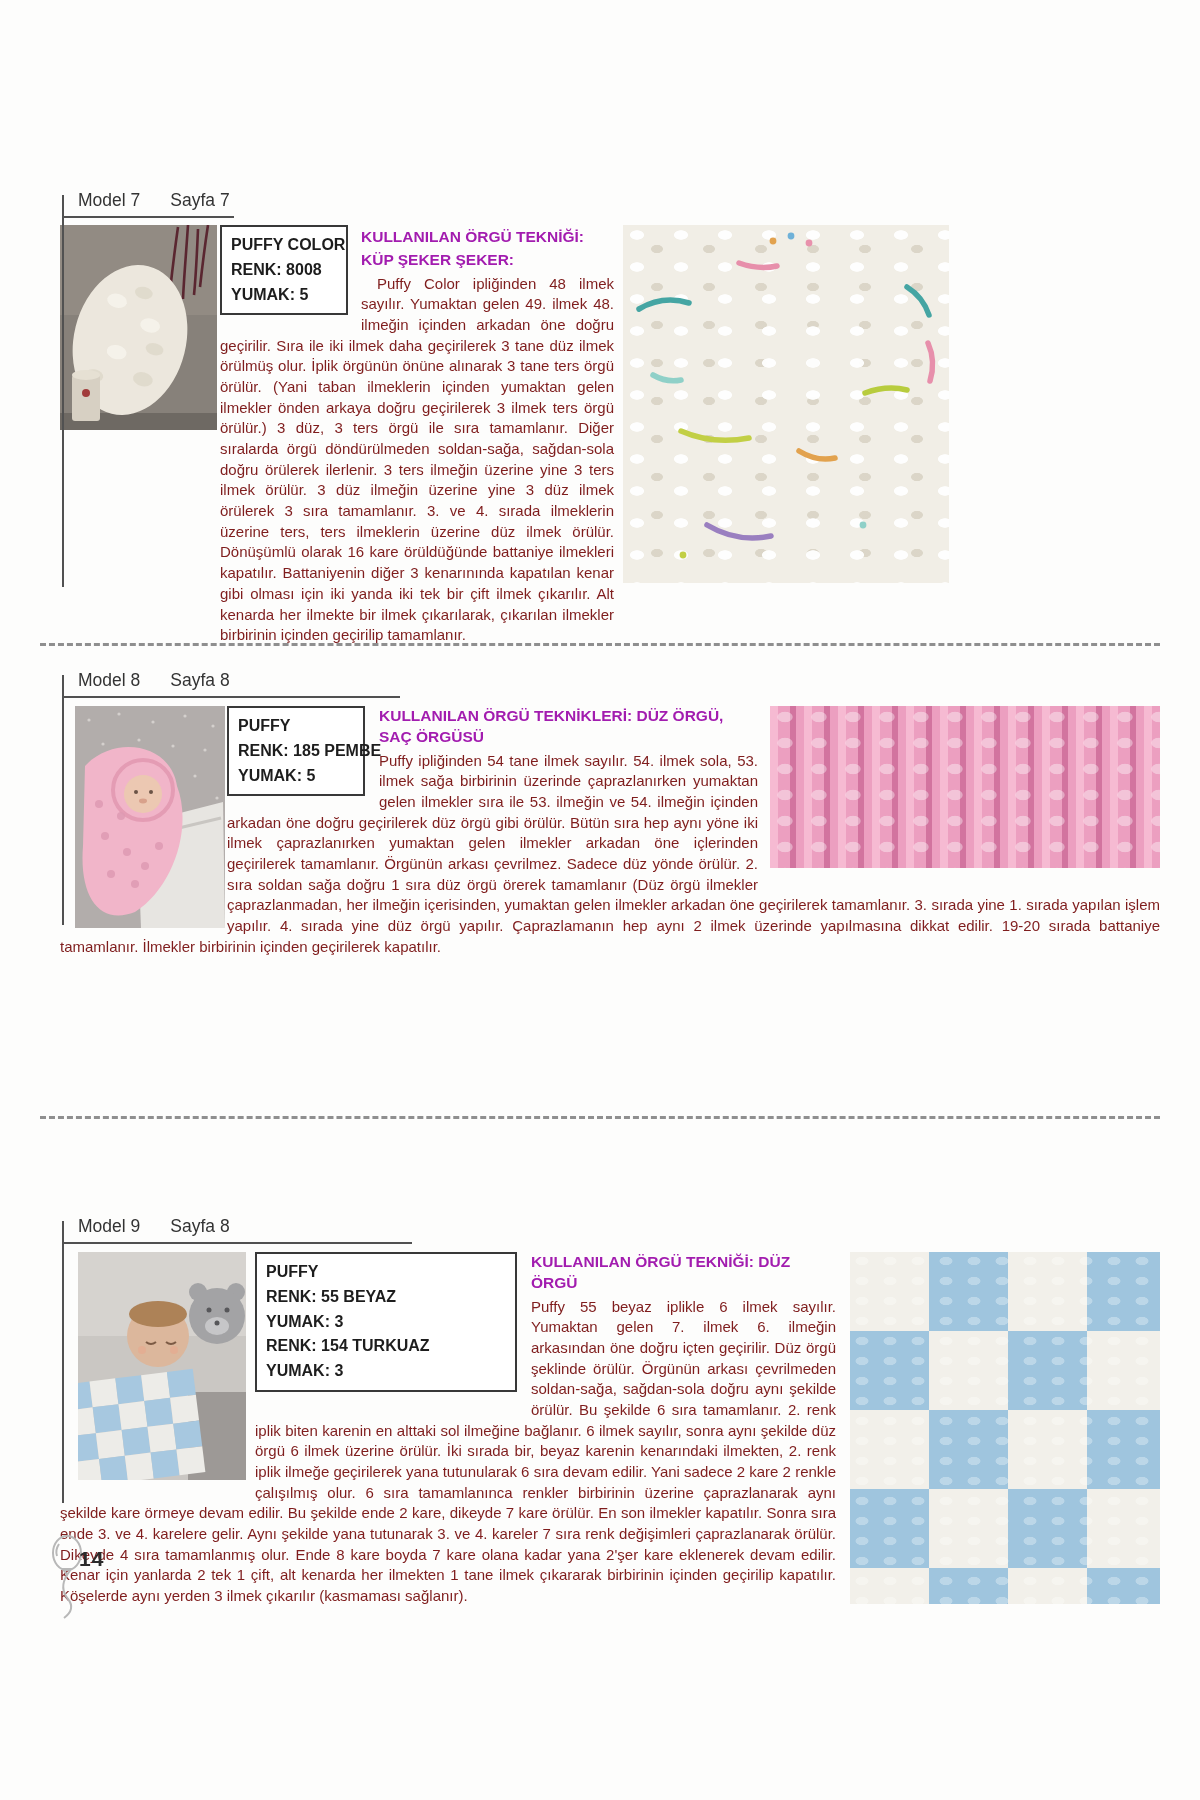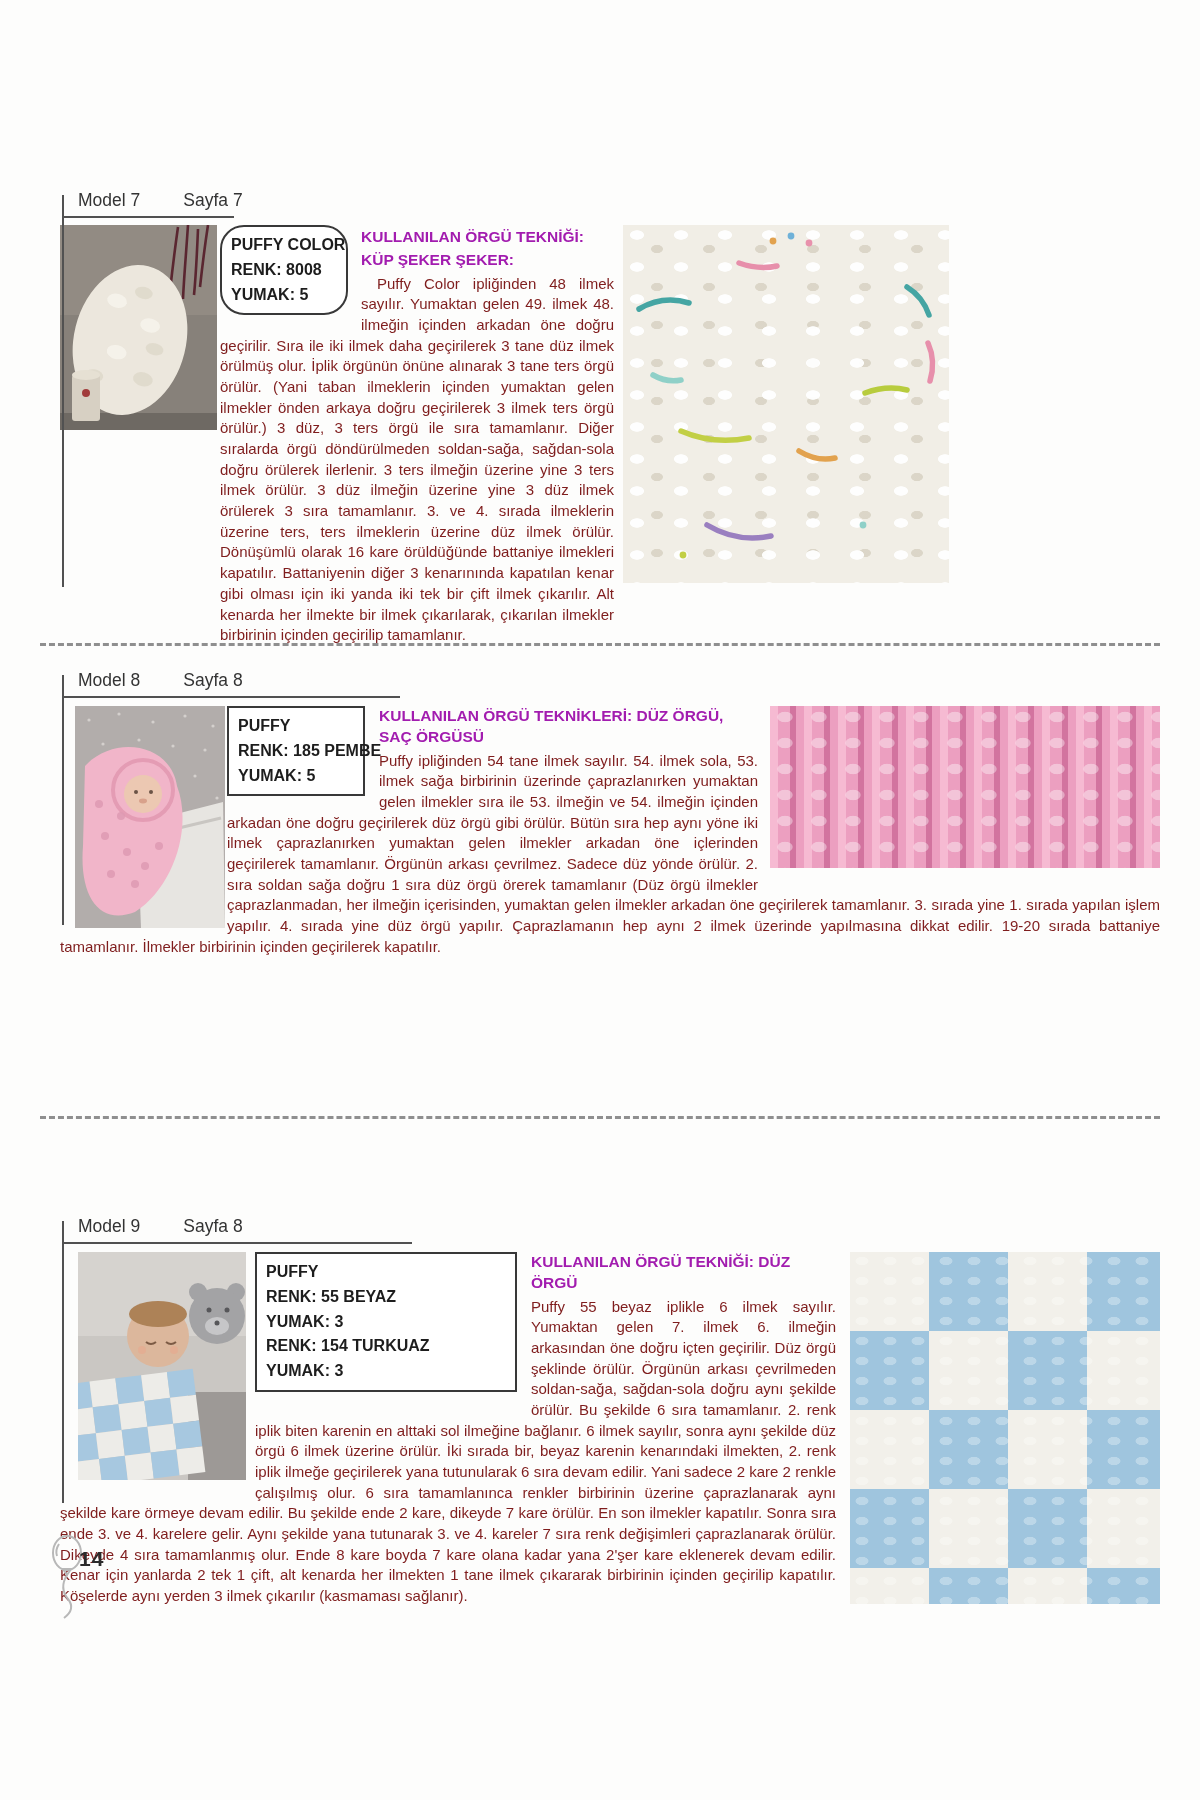--- a/index.html
+++ b/index.html
@@ -6,38 +6,38 @@
   .page{
     position:relative; width:1200px; height:1800px; margin:0 auto;
     background:#fdfdfc; overflow:hidden;
     font-family:"Liberation Sans", sans-serif; color:#222;
   }
   
   .section{position:absolute;}
   #sec1{top:190px; left:60px; width:902px;}
   #sec2{top:670px; left:60px; width:1100px;}
   #sec3{top:1216px; left:60px; width:1100px;}
-  .sec-head{padding-left:18px; font-size:17.5px; color:#333; display:flex; gap:43px; height:26px; align-items:flex-start;}
+  .sec-head{padding-left:18px; font-size:17.5px; color:#333; display:flex; gap:30px; height:26px; align-items:flex-start;}
   .hrule{position:absolute; left:2px; top:26px; height:2px; background:#515151;}
   .vline{position:absolute; left:2px; top:5px; width:2px; background:#515151;}
   #sec1 .hrule{width:172px;} #sec2 .hrule{width:338px;} #sec3 .hrule{width:350px;}
   #sec1 .vline{height:392px;} #sec2 .vline{height:250px;} #sec3 .vline{height:282px;}
   .divider{position:absolute; left:40px; width:1120px; border-top:3px dashed #8f8f8f; height:0;}
   #div1{top:643px;} #div2{top:1116px;}
   
   .infobox{border:2px solid #383838; background:#fff; box-sizing:border-box;
            padding:6px 9px; font-weight:700; font-size:16px; line-height:1.55; color:#1d1d1d;}
   .infobox .ln{white-space:nowrap;}
   .tech{font-weight:700; font-size:15.5px; line-height:1.34; color:#a21caf; margin:2px;}
   .bodytext{font-size:15px; line-height:1.38; text-align:justify; margin:3px 0 0; color:#7f1d1d;}
   
   .s1-row{display:flex; margin-top:9px;}
   .photo1{width:157px; height:205px; flex:none;}
   .s1-text{width:394px; margin-left:3px;}
-  .box1{float:left; width:128px; margin:0 13px 8px 0;border-radius:24px;}
+  .box1{float:left; width:128px; margin:0 13px 8px 0;}
   .body1{text-indent:16px;}
   .knit7{width:326px; height:358px; flex:none; margin-left:9px; position:relative;
     background-color:#f1eee6;
     background-image:
       radial-gradient(ellipse 12px 8px at 14px 10px, rgba(255,255,255,.95) 55%, rgba(255,255,255,0) 62%),
       radial-gradient(ellipse 10px 7px at 34px 24px, rgba(201,194,175,.55) 55%, rgba(201,194,175,0) 63%);
     background-size:44px 32px, 52px 38px;}
   .knit7 svg{position:absolute; inset:0;}
   
   .s2-flow{margin-top:10px;}

